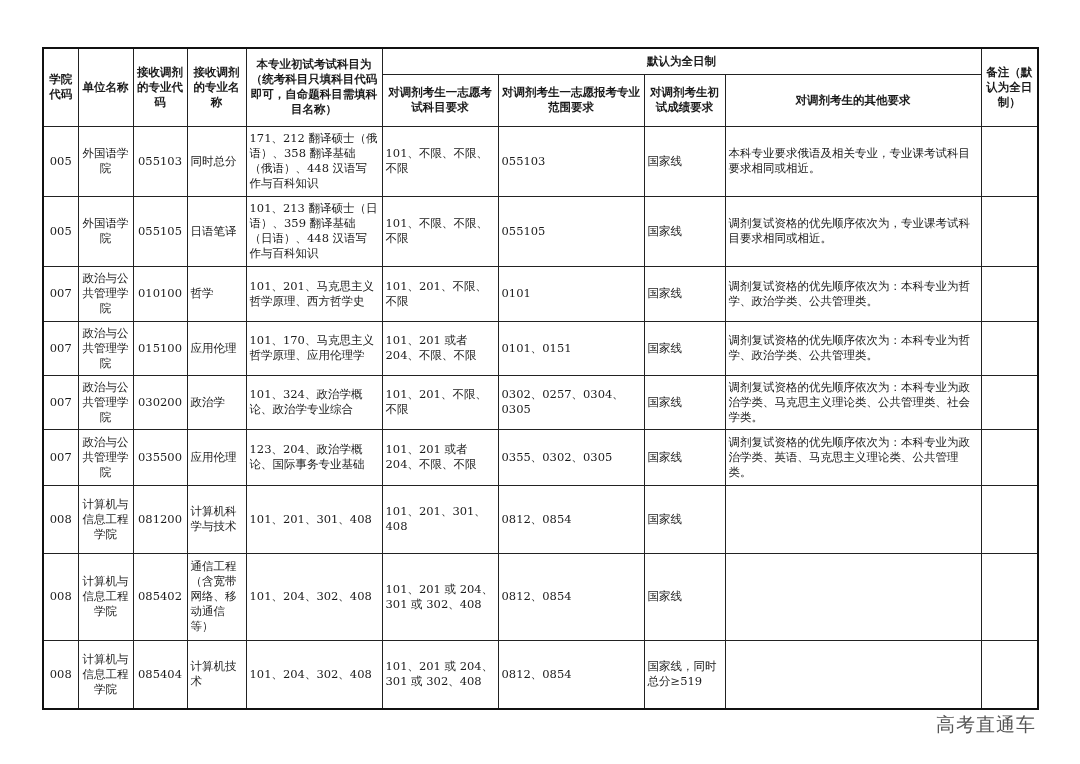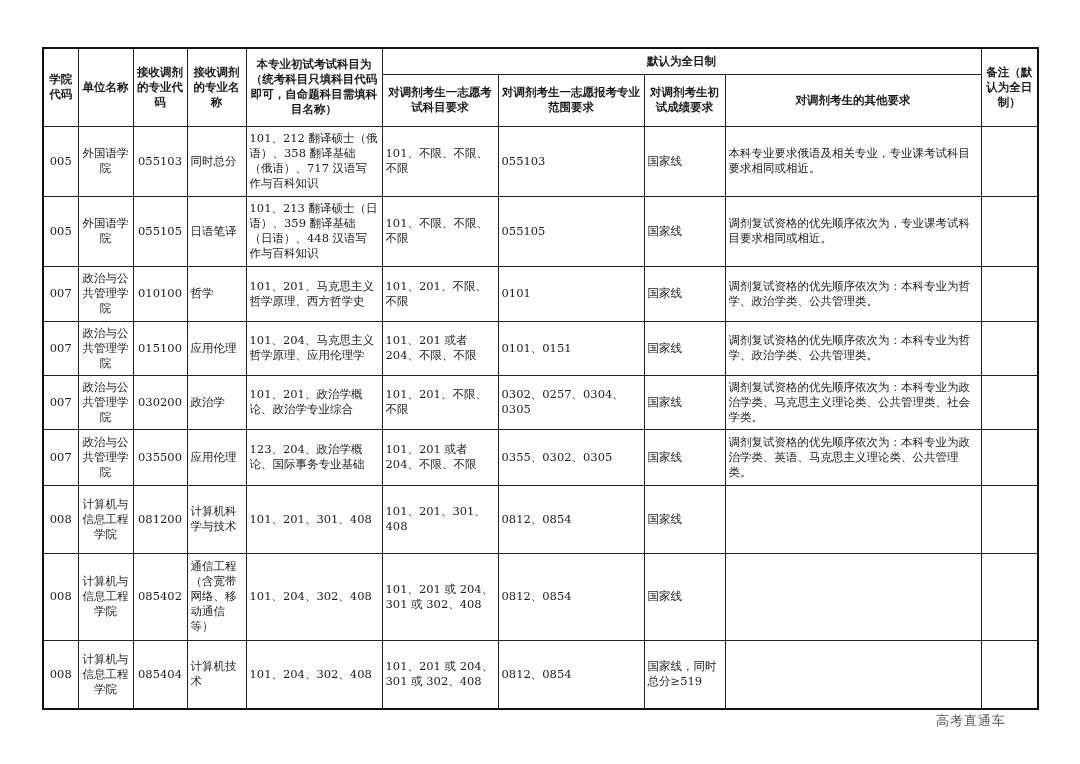--- a/index.html
+++ b/index.html
@@ -6,21 +6,21 @@
   body { width:1080px; height:764px; position:relative; overflow:hidden;
          font-family:"DejaVu Serif","Liberation Serif",serif; color:#1a1a1a; }
   table.grid { position:absolute; left:42px; top:47px; border-collapse:collapse;
                table-layout:fixed; border:2px solid #111; }
   table.grid td, table.grid th { border:1px solid #222; padding:0 3px; font-size:11.5px;
                line-height:15px; vertical-align:middle; font-weight:normal; overflow:hidden; }
   table.grid th { font-family:"DejaVu Sans","Liberation Sans",sans-serif; font-weight:bold;
                   font-size:11.5px; text-align:center; line-height:15px; }
   .c { text-align:center; }
   .l { text-align:left; }
-  .watermark { position:absolute; left:936px; top:712px; font-size:13px; color:#555;
+  .watermark { position:absolute; left:936px; top:712px; font-size:19px; color:#555;
                font-family:"DejaVu Sans","Liberation Sans",sans-serif; letter-spacing:1px; }
 </style>
 </head>
 <body>
 
 <table class="grid">
   <colgroup>
     <col style="width:35px">
       <col style="width:55px">
       <col style="width:54px">
@@ -48,21 +48,21 @@
       <th>对调剂考生初试成绩要求</th>
       <th>对调剂考生的其他要求</th>
     </tr>
   </thead>
   <tbody id="tbody">
       <tr style="height: 70px;">
         <td class="c">005</td>
         <td class="c">外国语学院</td>
         <td class="c">055103</td>
         <td class="l">同时总分</td>
-        <td class="l">101、212 翻译硕士（俄语）、358 翻译基础（俄语）、717 汉语写作与百科知识</td>
+        <td class="l">171、212 翻译硕士（俄语）、358 翻译基础（俄语）、448 汉语写作与百科知识</td>
         <td class="l">101、不限、不限、不限</td>
         <td class="l">055103</td>
         <td class="l">国家线</td>
         <td class="l">本科专业要求俄语及相关专业，专业课考试科目要求相同或相近。</td>
         <td class="l"></td>
       </tr>
       <tr style="height: 70px;">
         <td class="c">005</td>
         <td class="c">外国语学院</td>
         <td class="c">055105</td>
@@ -84,33 +84,33 @@
         <td class="l">0101</td>
         <td class="l">国家线</td>
         <td class="l">调剂复试资格的优先顺序依次为：本科专业为哲学、政治学类、公共管理类。</td>
         <td class="l"></td>
       </tr>
       <tr style="height: 54px;">
         <td class="c">007</td>
         <td class="c">政治与公共管理学院</td>
         <td class="c">015100</td>
         <td class="l">应用伦理</td>
-        <td class="l">101、204、马克思主义哲学原理、应用伦理学</td>
+        <td class="l">101、170、马克思主义哲学原理、应用伦理学</td>
         <td class="l">101、201 或者 204、不限、不限</td>
         <td class="l">0101、0151</td>
         <td class="l">国家线</td>
         <td class="l">调剂复试资格的优先顺序依次为：本科专业为哲学、政治学类、公共管理类。</td>
         <td class="l"></td>
       </tr>
       <tr style="height: 54px;">
         <td class="c">007</td>
         <td class="c">政治与公共管理学院</td>
         <td class="c">030200</td>
         <td class="l">政治学</td>
-        <td class="l">101、201、政治学概论、政治学专业综合</td>
+        <td class="l">101、324、政治学概论、政治学专业综合</td>
         <td class="l">101、201、不限、不限</td>
         <td class="l">0302、0257、0304、0305</td>
         <td class="l">国家线</td>
         <td class="l">调剂复试资格的优先顺序依次为：本科专业为政治学类、马克思主义理论类、公共管理类、社会学类。</td>
         <td class="l"></td>
       </tr>
       <tr style="height: 56px;">
         <td class="c">007</td>
         <td class="c">政治与公共管理学院</td>
         <td class="c">035500</td>

